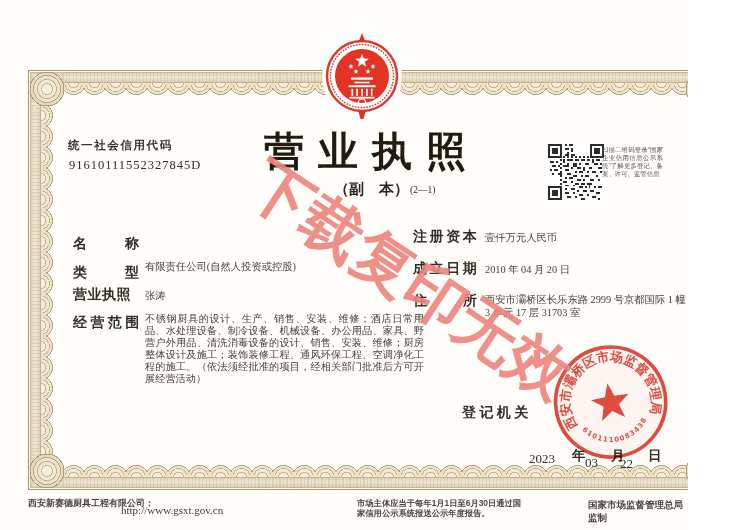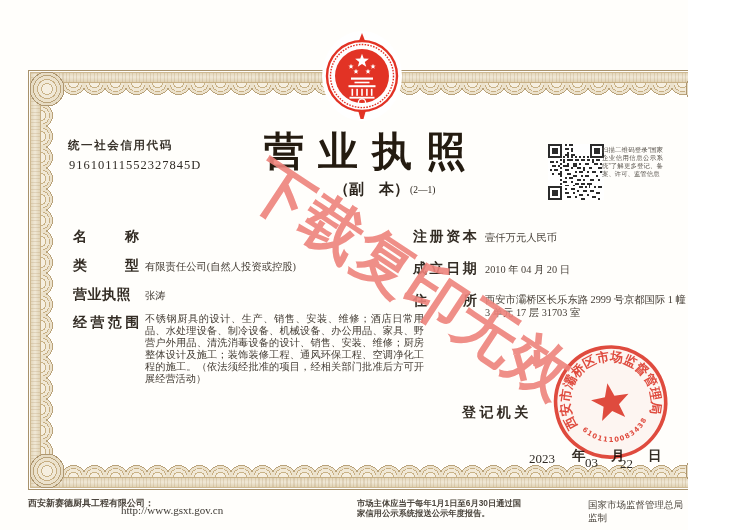--- a/index.html
+++ b/index.html
@@ -50,21 +50,21 @@
 
   
   .qr{position:absolute;left:548px;top:144px;width:56px;height:56px;}
   .qr-caption{position:absolute;left:602px;top:146px;width:61px;font-size:6.4px;line-height:7.9px;
      color:#57524b;font-family:"Liberation Sans","DejaVu Sans",sans-serif;text-align:justify;}
 
   
   .lbl{position:absolute;font-size:14px;font-weight:600;color:#332c24;white-space:nowrap;
        font-family:"Liberation Sans","DejaVu Sans",sans-serif;}
   .val{position:absolute;font-size:10.3px;color:#433c34;}
-  .spread2{letter-spacing:38px;}        
+  .spread2{letter-spacing:38px;margin-top:7px;}        
   .spread4{letter-spacing:3.4px;}       
   .spread4r{letter-spacing:2.6px;}      
   .spread2r{letter-spacing:36px;}
   .scope-text{width:279px;text-align:justify;line-height:11.9px;font-size:10.2px;}
   .addr-text{width:201px;line-height:13px;}
 
   
   .reg-lbl{position:absolute;left:462px;top:404px;}
   .date-piece{position:absolute;font-size:13px;color:#2f2a24;}
   .date-unit{position:absolute;font-size:13.5px;font-weight:600;color:#332c24;
@@ -77,21 +77,21 @@
      font-size:62px;font-weight:900;letter-spacing:0px;text-align:center;line-height:84px;
      color:#ee837c;opacity:.9;transform:rotate(33.5deg);transform-origin:50% 50%;
      font-family:"DejaVu Sans","Liberation Sans",sans-serif;white-space:nowrap;z-index:30;}
 
   
   .foot{position:absolute;color:#4c463e;font-family:"Liberation Sans","DejaVu Sans",sans-serif;}
   .foot-left-label{left:28px;top:497px;font-size:9px;font-weight:600;}
   .foot-left-url{left:121px;top:504px;font-size:11px;font-weight:400;color:#3e3a34;
      font-family:"Liberation Serif","DejaVu Serif",serif;}
   .foot-mid{left:357px;top:498px;width:170px;font-size:8.3px;line-height:10.3px;font-weight:600;}
-  .foot-right{left:588px;top:499px;font-size:9.5px;font-weight:400;}
+  .foot-right{left:588px;top:499px;font-size:9.5px;font-weight:700;}
 </style>
 </head>
 <body>
 
 <div id="page">
 
   <div id="frame">
     <div class="band h t"></div>
     <div class="band h b"></div>
     <div class="band v lft"></div>

